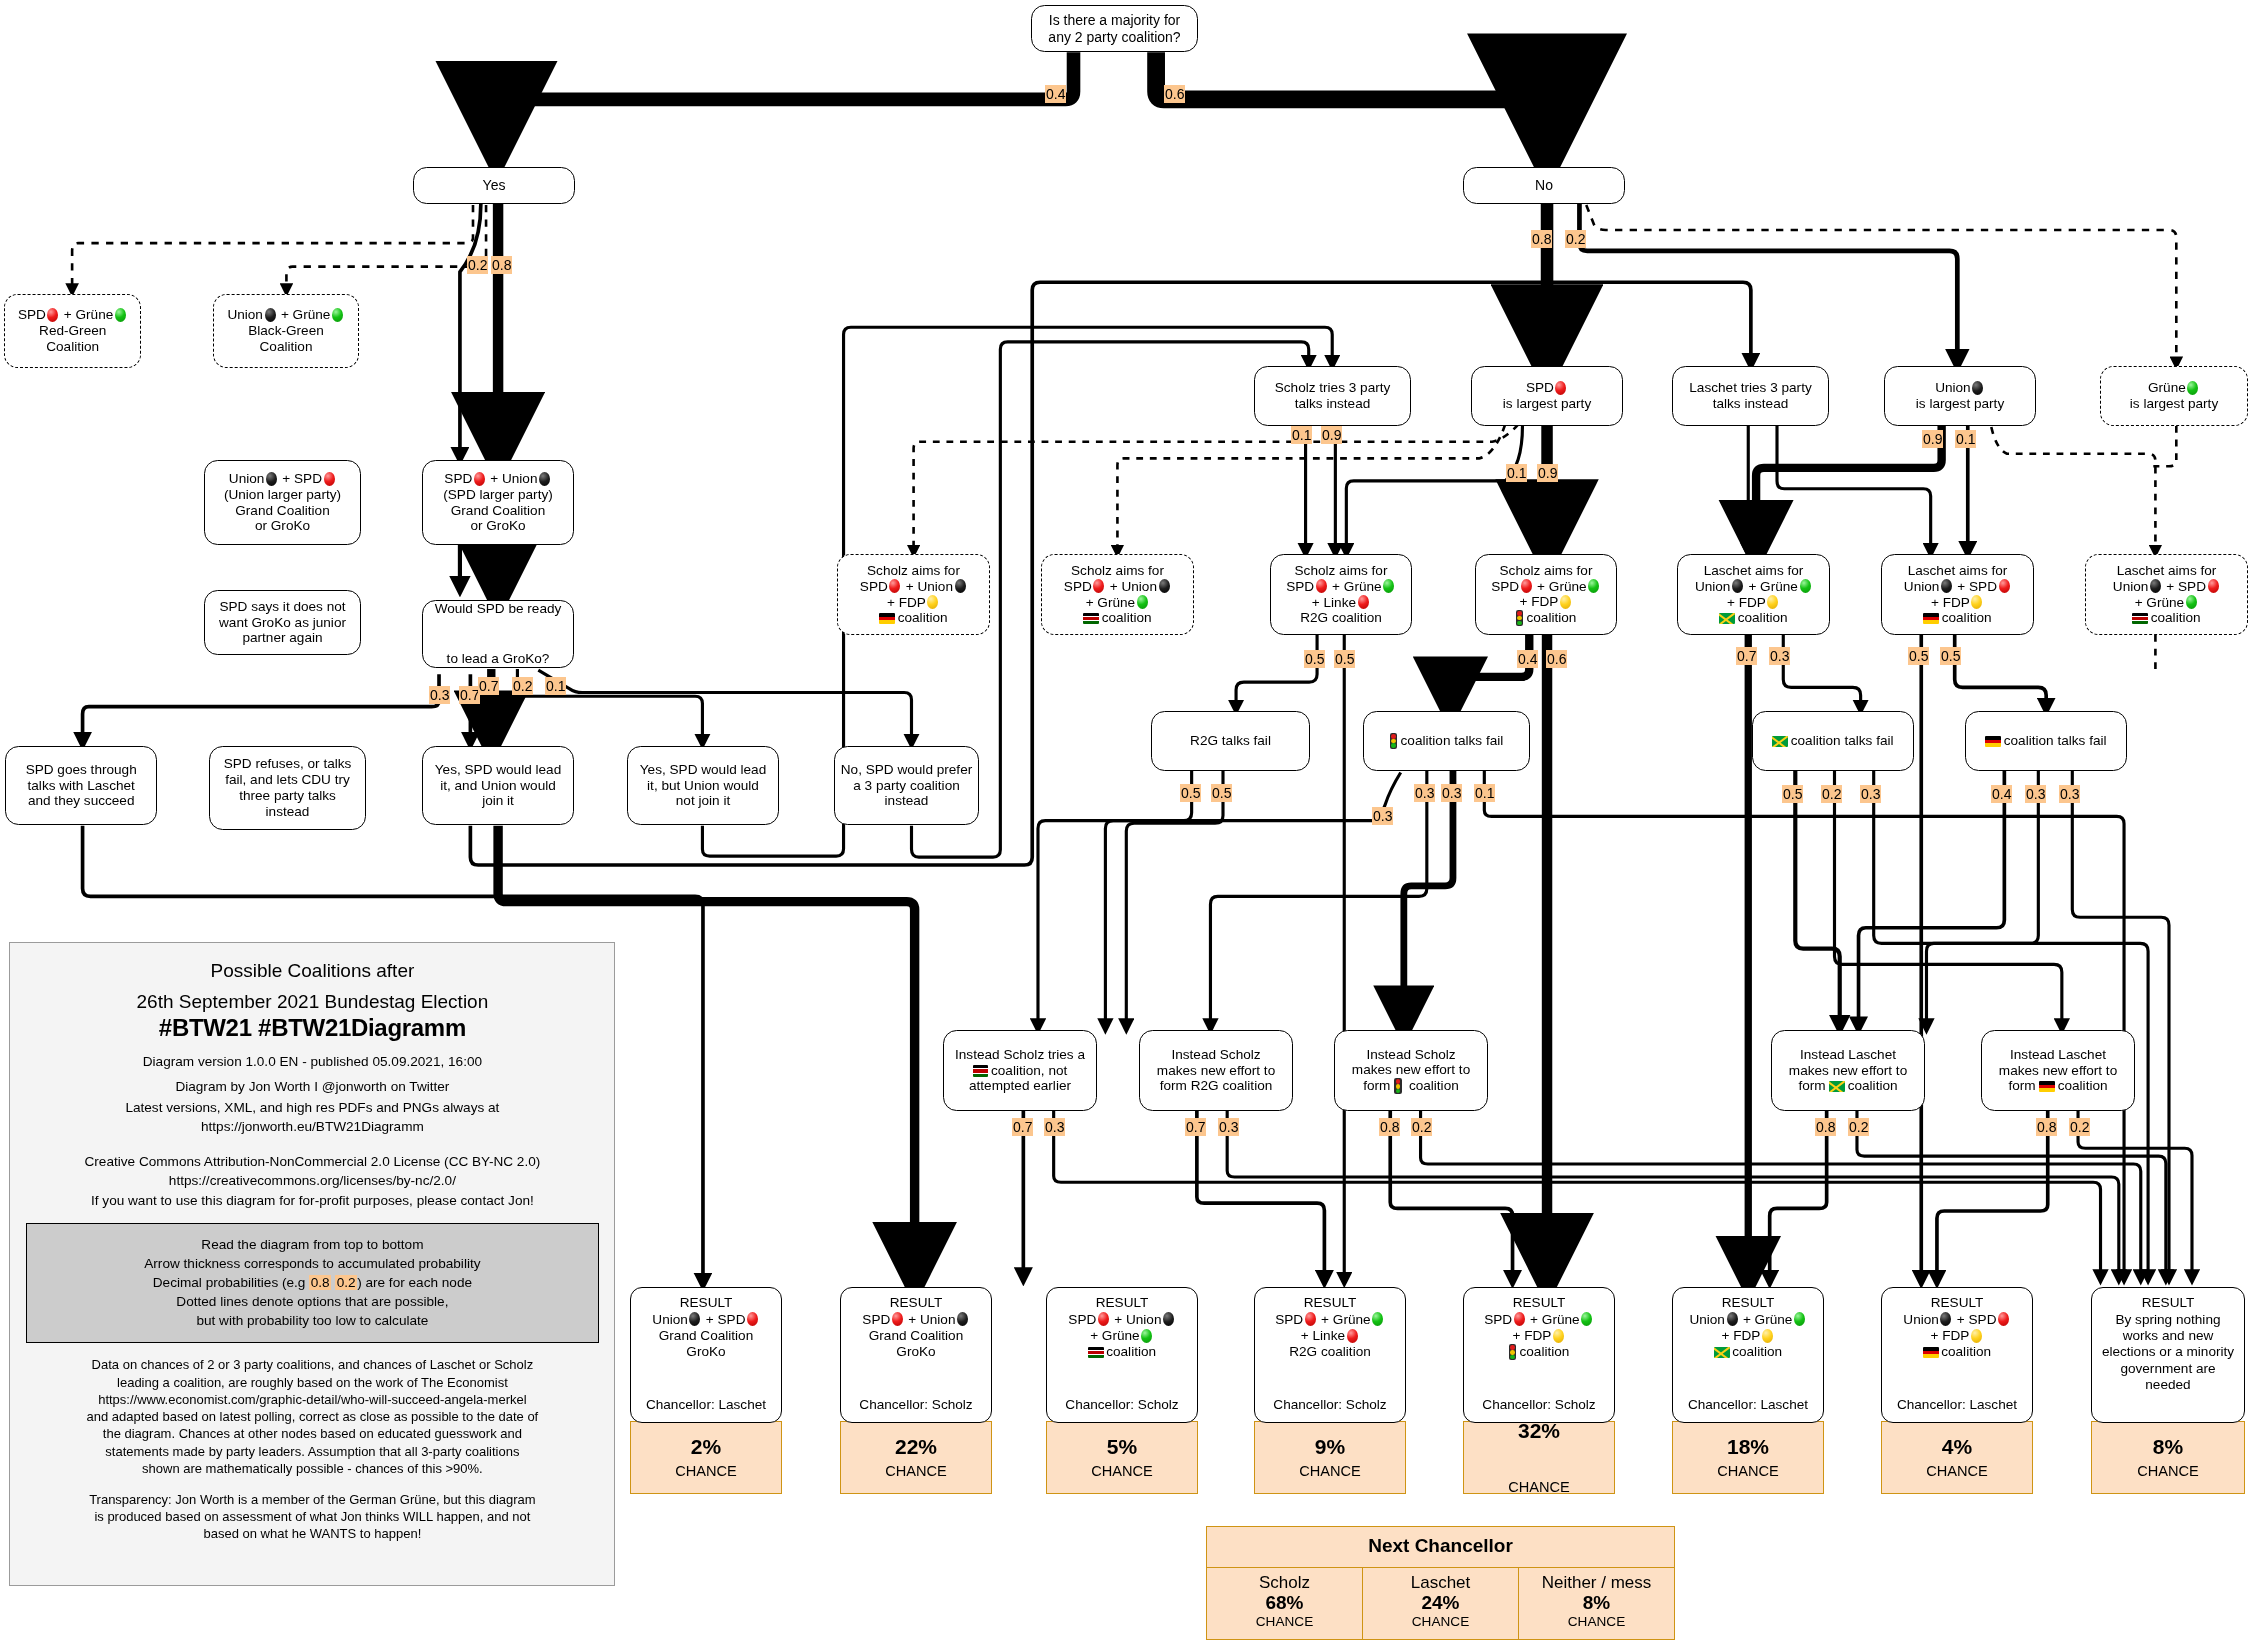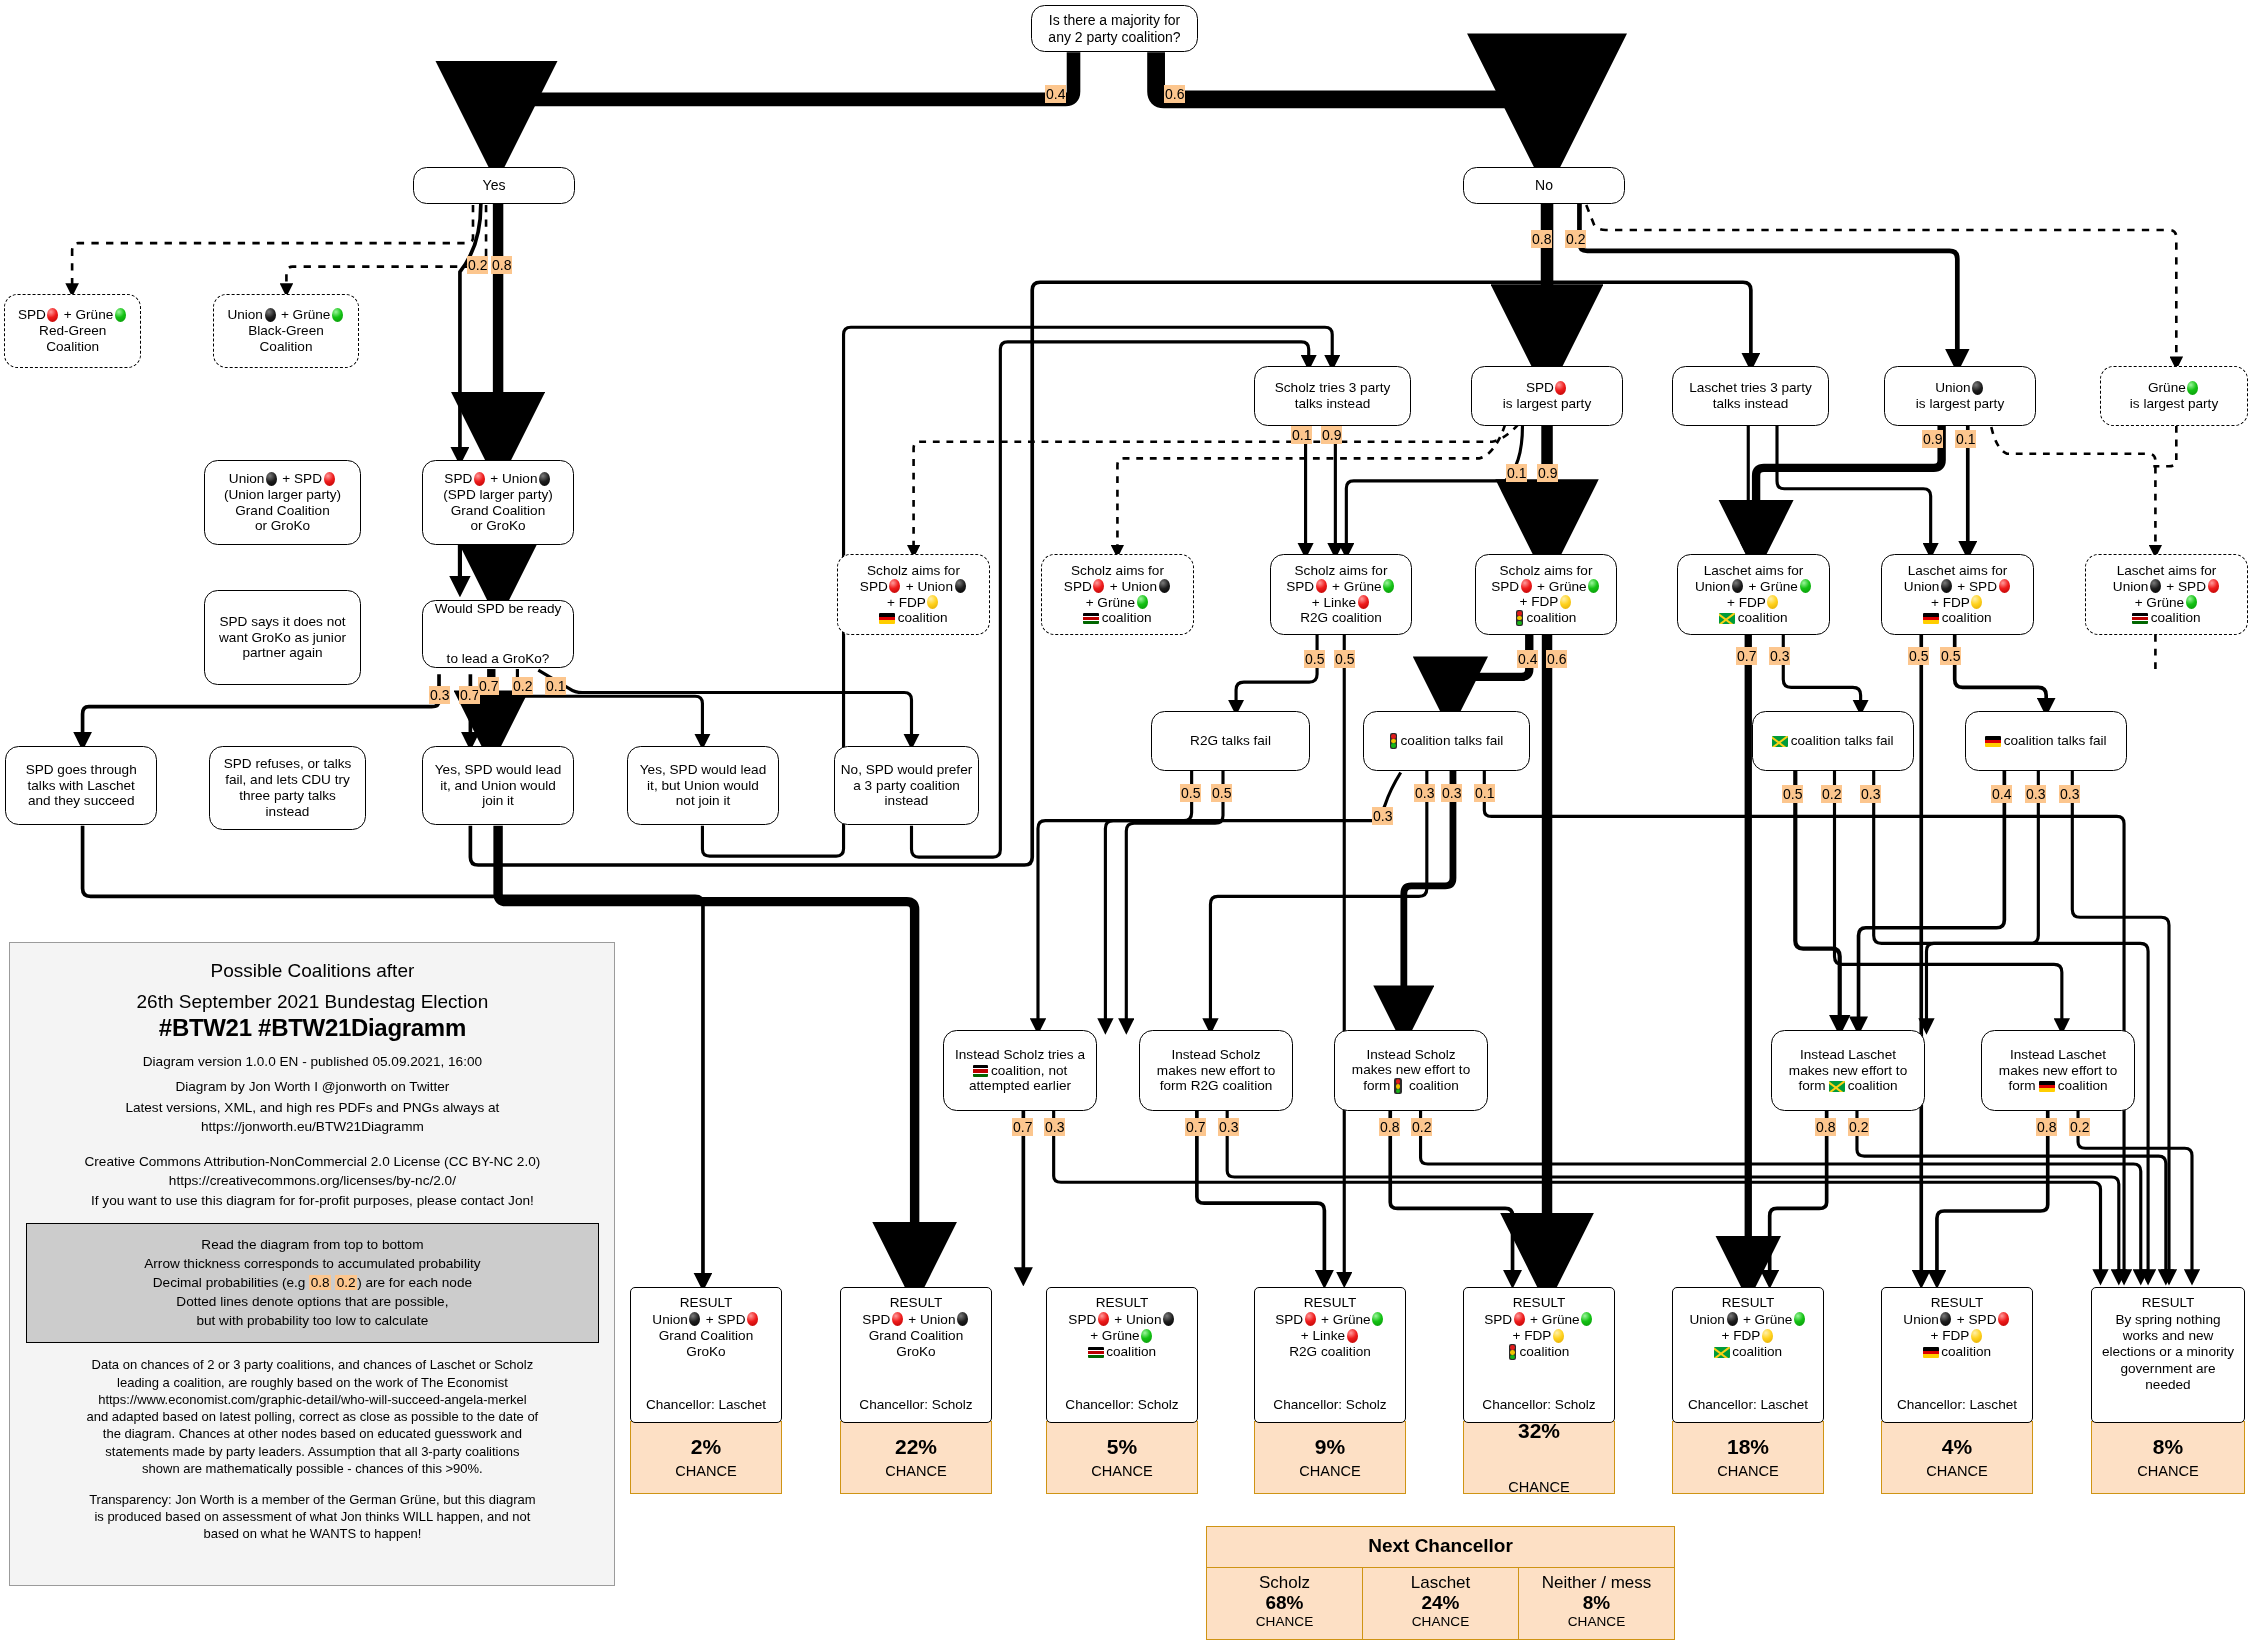--- a/index.html
+++ b/index.html
@@ -34,21 +34,21 @@
         background:#fcd116;transform:rotate(37deg);transform-origin:0 0;}
   .flag.jm:after{top:13px;transform:rotate(-37deg);}
   .traffic{display:inline-block;width:7.8px;height:16px;background:#2b2b2b;border-radius:2.1px;
         vertical-align:-3.7px;margin:0 3.1px 0 0;position:relative;}
   .traffic i{position:absolute;left:1.6px;width:4.7px;height:4.7px;border-radius:50%;}
   .traffic i.r{top:1px;background:#e01b1b;}
   .traffic i.y{top:5.7px;background:#f0c400;}
   .traffic i.g{top:10.5px;background:#17b417;}
 
   .result{position:absolute;box-sizing:border-box;background:#fff;border:1.6px solid #000;
-          border-radius:5px;display:flex;flex-direction:column;align-items:center;
+          border-radius:12px;display:flex;flex-direction:column;align-items:center;
           text-align:center;font-size:13.6px;line-height:1.2;padding-top:7.3px;z-index:5;}
   .result .spacer{flex:1 1 auto;min-height:9.4px;}
   .chance{position:absolute;box-sizing:border-box;background:#fde0c5;border:1.6px solid #cf9414;
           display:flex;flex-direction:column;align-items:center;justify-content:center;
           text-align:center;z-index:4;}
   .chance .pct{font-size:21px;font-weight:bold;line-height:1;}
   .chance .lbl{font-size:14.6px;margin-top:5.2px;}
 
   #legend{position:absolute;left:9.4px;top:942px;width:606px;height:644px;background:#f4f4f4;
           border:1.6px solid #9b9b9b;box-sizing:border-box;padding:8.4px 15.7px;z-index:6;
@@ -231,21 +231,21 @@
     <span class="ln">Grand Coalition</span>
     <span class="ln">or GroKo</span>
   </div>
   <div class="node small" style="left:422px;top:460px;width:152px;height:85px;">
     <span class="ln"><span>SPD</span><span class="dot red"></span> <span>+ Union</span><span class="dot black"></span></span>
     <span class="ln">(SPD larger party)</span>
     <span class="ln">Grand Coalition</span>
     <span class="ln">or GroKo</span>
   </div>
 
-  <div class="node small" style="left:204px;top:590px;width:157px;height:95px;text-align:center;">
+  <div class="node small" style="left:204px;top:590px;width:157px;height:65px;text-align:center;">
     <span class="ln">SPD says it does not</span>
     <span class="ln">want GroKo as junior</span>
     <span class="ln">partner again</span>
   </div>
   <div class="node small" style="left:422px;top:600px;width:152px;height:68px;justify-content:space-between;">
     <span class="ln">Would SPD be ready</span>
     <span class="ln">to lead a GroKo?</span>
   </div>
 
   <div class="prob" style="left:429px;top:686px;">0.3</div>

